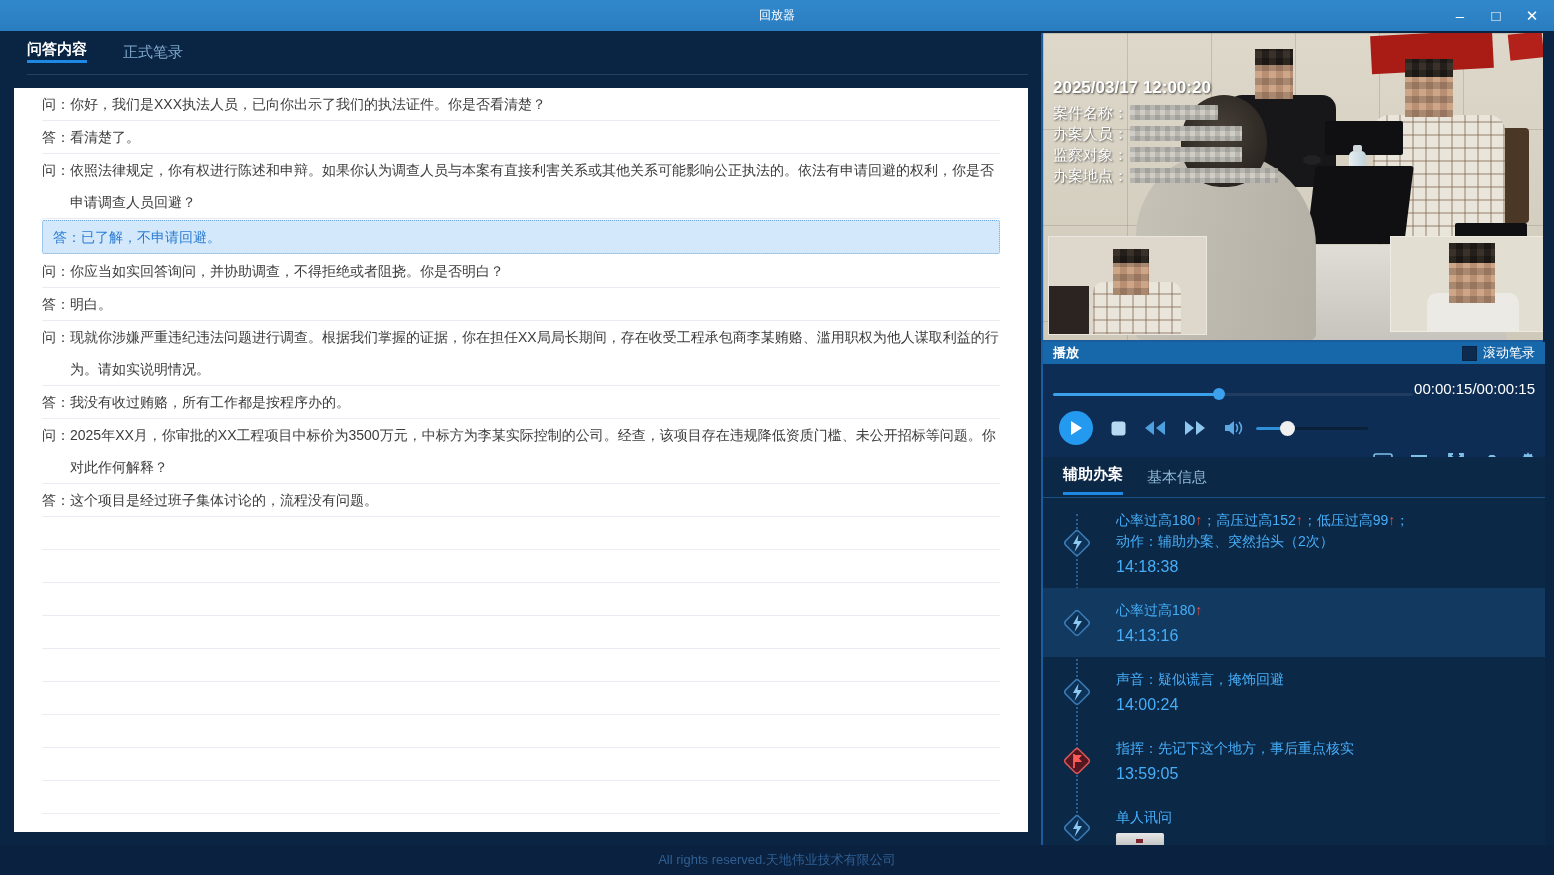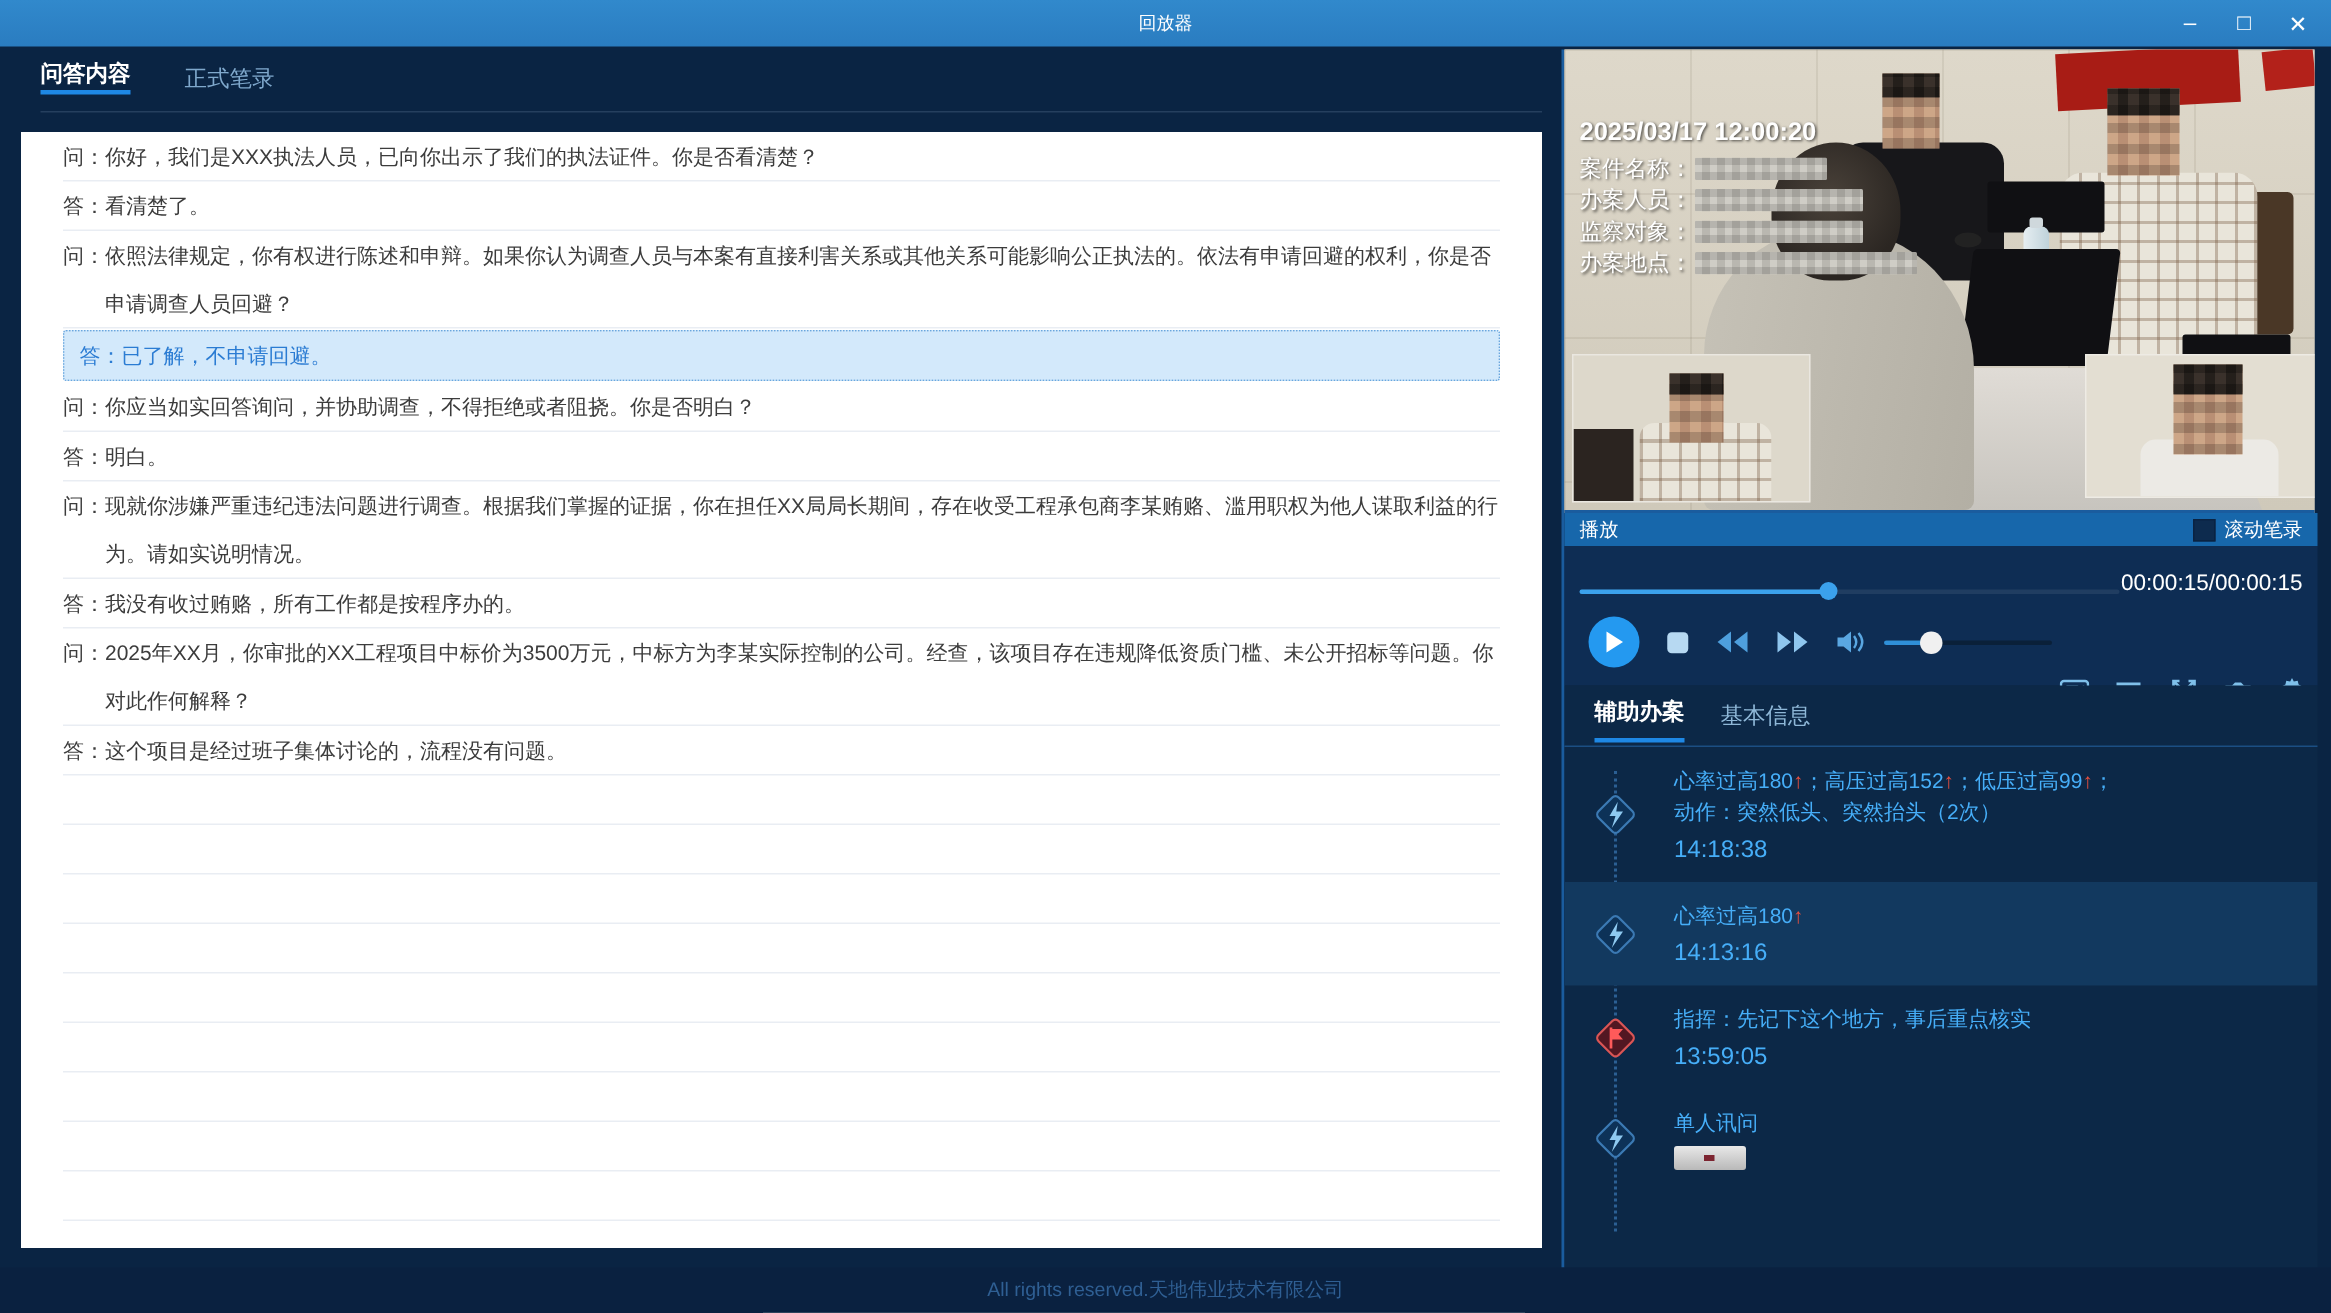--- a/index.html
+++ b/index.html
@@ -73,21 +73,21 @@
   .pip .torso-plaid{position:absolute;left:44px;bottom:0;width:88px;height:52px;border-radius:10px 10px 0 0;}
   .pip .torso-white{position:absolute;left:36px;bottom:0;width:92px;height:38px;background:#eceae5;border-radius:10px 10px 0 0;}
   .pip .face{position:absolute;}
   .pip.left .face{left:64px;top:12px;width:36px;height:46px;}
   .pip.left .face .pixel-hair{position:absolute;left:0;top:0;width:100%;height:14px;}
   .pip.right .face{left:58px;top:6px;width:46px;height:60px;}
   .pip.right .face .pixel-hair{position:absolute;left:0;top:0;width:100%;height:20px;}
 
   
   .play-strip{position:relative;width:100%;height:22px;background:#1767ab;display:flex;align-items:center;justify-content:space-between;padding:0 10px;box-sizing:border-box;}
-  .play-strip .lbl{color:#fff;font-size:13px;}
+  .play-strip .lbl{color:#fff;font-size:13px;font-weight:bold;}
   .scroll-chk{display:flex;align-items:center;gap:6px;color:#fff;font-size:13px;cursor:pointer;}
   .chk-box{width:13px;height:13px;background:#0d2b4e;border:1px solid #0a2342;}
 
   
   .controls{position:relative;width:100%;height:93px;background:#0e2d54;}
   .progress-wrap{position:absolute;left:10px;top:25px;width:360px;height:10px;}
   .progress-track{position:absolute;left:0;top:4px;width:100%;height:3px;background:rgba(255,255,255,.08);border-radius:2px;}
   .progress-fill{position:absolute;left:0;top:4px;height:3px;background:#3ba1ec;border-radius:2px;}
   .progress-thumb{position:absolute;top:-1px;width:12px;height:12px;border-radius:50%;background:#3ba1ec;}
   .time-text{position:absolute;right:10px;top:16px;color:#fff;font-size:15px;}
@@ -363,32 +363,42 @@
 
     <div class="events">
         <div class="event-row">
           <div class="event-icon">
             <svg width="34" height="34" viewBox="0 0 34 34">
               <rect x="7.5" y="7.5" width="19" height="19" rx="3" transform="rotate(45 17 17)" fill="#0d3258" stroke="#3b79b3" stroke-width="1.5"></rect>
               <path d="M18.5 8.5 L13 18 h4 l-2.5 8 l7.5 -11 h-4.5 z" fill="#8ec9f0"></path>
             </svg>
           </div>
           <p class="event-line">心率过高180<span class="arrow">↑</span>；高压过高152<span class="arrow">↑</span>；低压过高99<span class="arrow">↑</span>；</p>
-          <p class="event-line">动作：突然低头、突然抬头（2次）</p>
+          <p class="event-line">动作：辅助办案、突然抬头（2次）</p>
           <div class="event-time">14:18:38</div>
         </div>
         <div class="event-row hl">
           <div class="event-icon">
             <svg width="34" height="34" viewBox="0 0 34 34">
               <rect x="7.5" y="7.5" width="19" height="19" rx="3" transform="rotate(45 17 17)" fill="#0d3258" stroke="#3b79b3" stroke-width="1.5"></rect>
               <path d="M18.5 8.5 L13 18 h4 l-2.5 8 l7.5 -11 h-4.5 z" fill="#8ec9f0"></path>
             </svg>
           </div>
           <p class="event-line">心率过高180<span class="arrow">↑</span></p>
           <div class="event-time">14:13:16</div>
+        </div>
+        <div class="event-row">
+          <div class="event-icon">
+            <svg width="34" height="34" viewBox="0 0 34 34">
+              <rect x="7.5" y="7.5" width="19" height="19" rx="3" transform="rotate(45 17 17)" fill="#0d3258" stroke="#3b79b3" stroke-width="1.5"></rect>
+              <path d="M18.5 8.5 L13 18 h4 l-2.5 8 l7.5 -11 h-4.5 z" fill="#8ec9f0"></path>
+            </svg>
+          </div>
+          <p class="event-line">声音：疑似谎言，掩饰回避</p>
+          <div class="event-time">14:00:24</div>
         </div>
         <div class="event-row">
           <div class="event-icon">
             <svg width="34" height="34" viewBox="0 0 34 34">
               <rect x="7.5" y="7.5" width="19" height="19" rx="3" transform="rotate(45 17 17)" fill="#531722" stroke="#d95555" stroke-width="1.5"></rect>
               <path d="M14 10 v14" stroke="#ff5a5a" stroke-width="1.8"></path>
               <path d="M14 11 h8 l-3 3.5 3 3.5 h-8 z" fill="#ff5a5a"></path>
             </svg>
           </div>
           <p class="event-line">指挥：先记下这个地方，事后重点核实</p>

